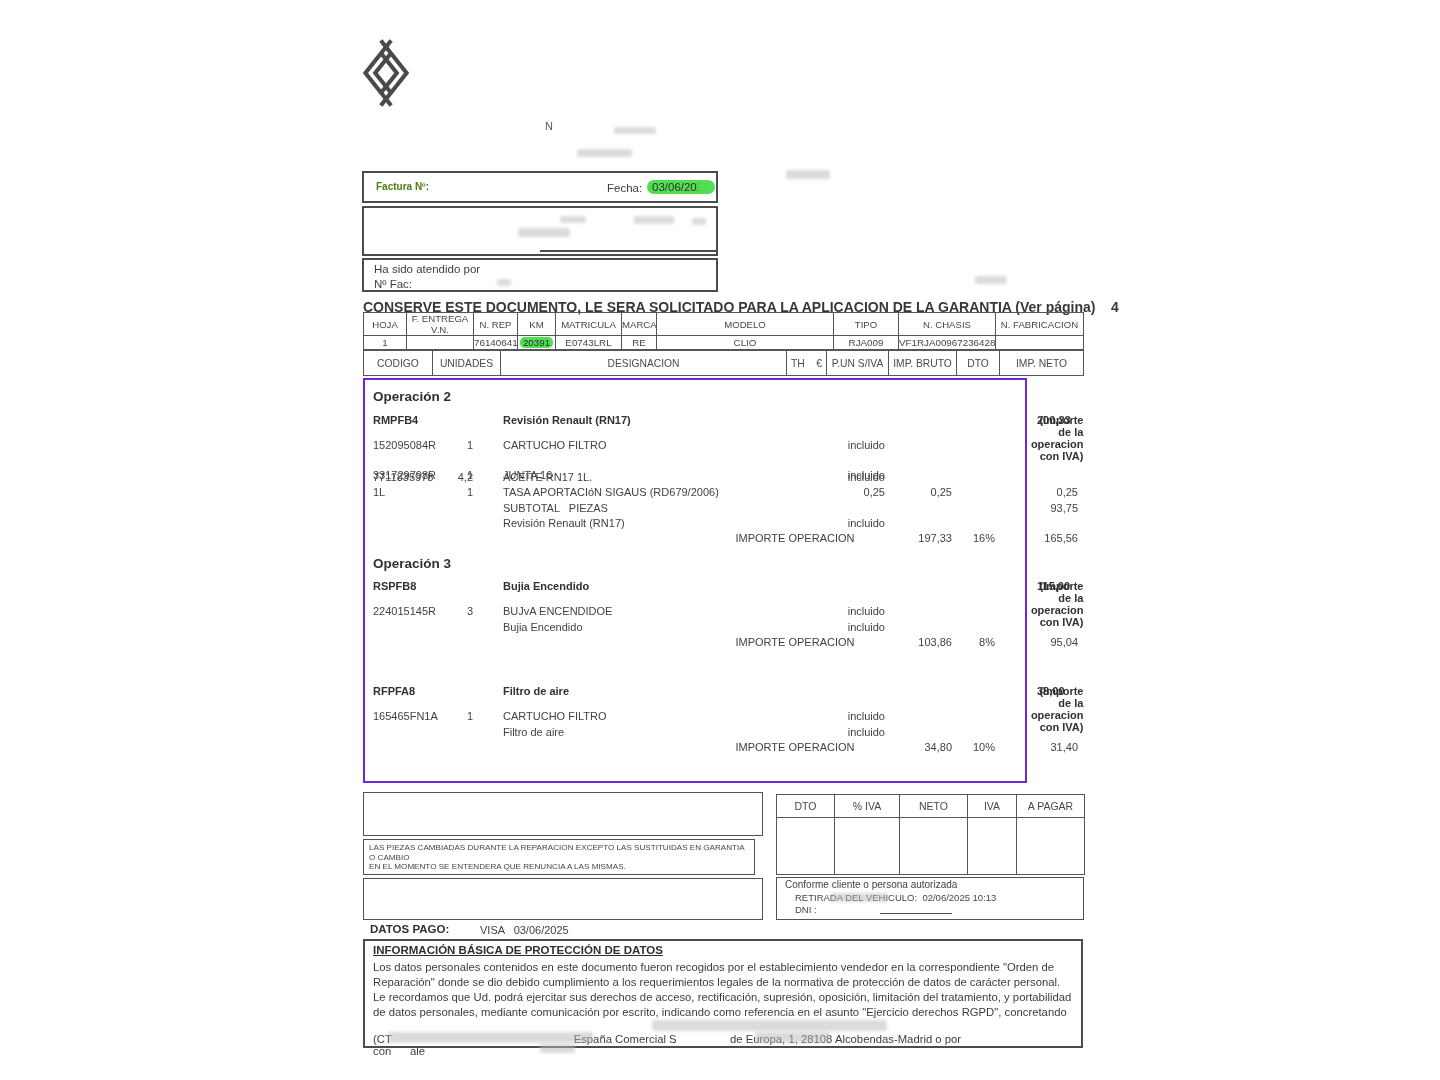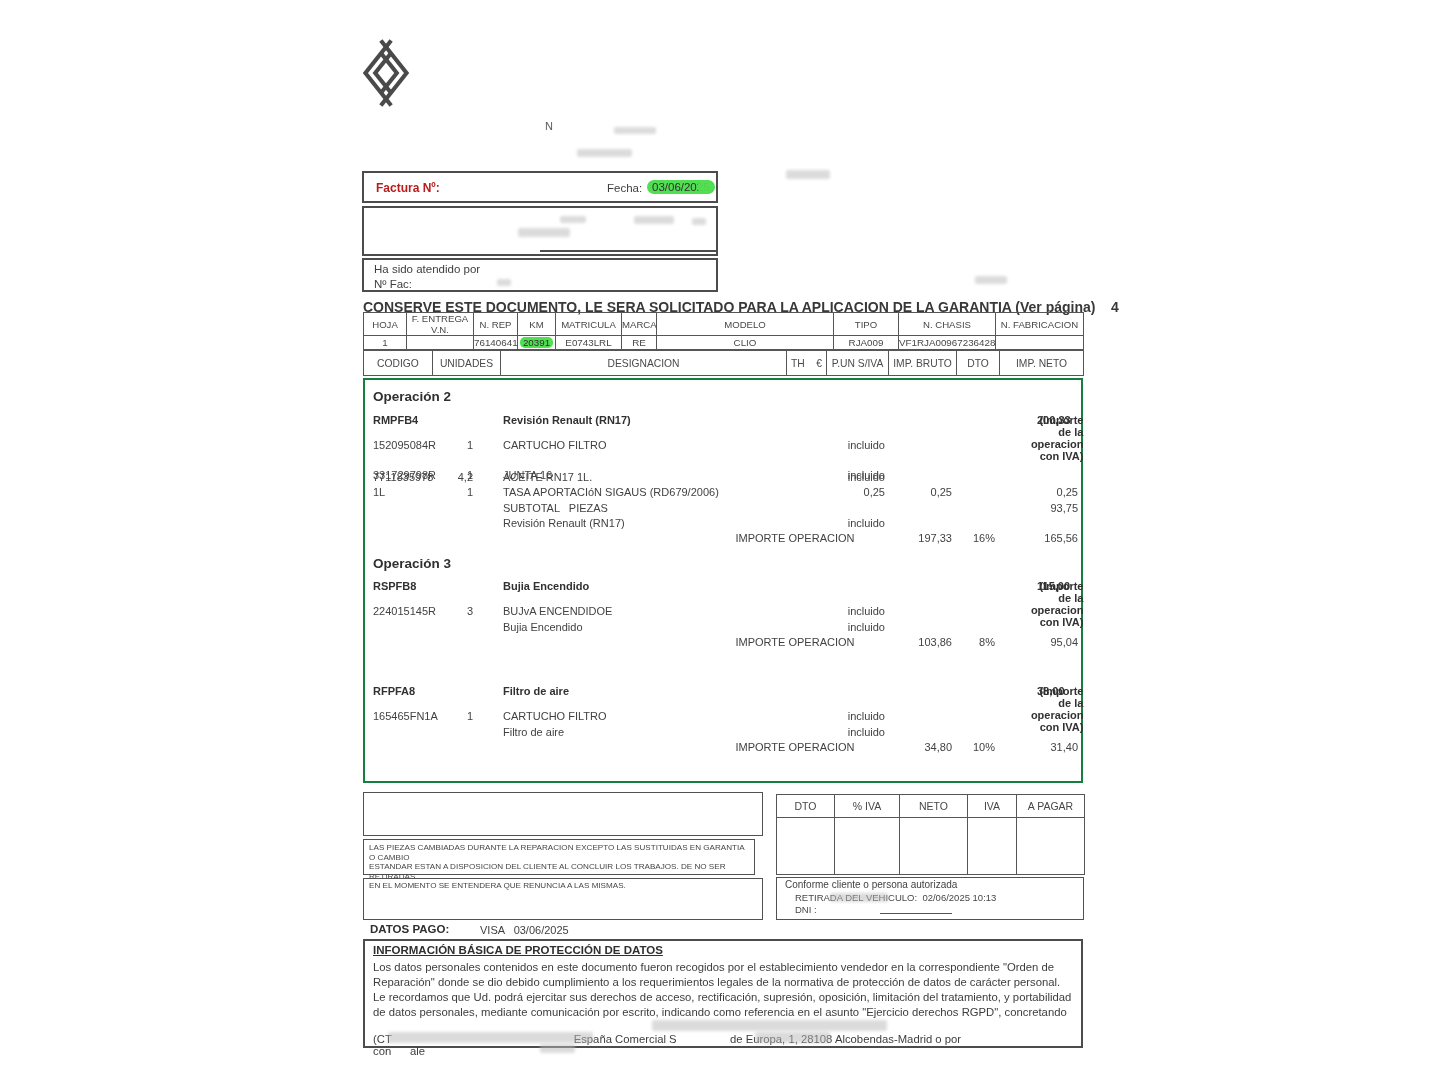--- a/index.html
+++ b/index.html
@@ -10,21 +10,21 @@
 
   
   .box { position:absolute; border:2px solid #4c4c4c; box-sizing:border-box; }
   .thinbox { position:absolute; border:1.5px solid #515151; box-sizing:border-box; }
 
   
   .logo { position:absolute; left:360px; top:38px; width:52px; height:70px; }
   .logo path { fill:none; stroke:#4a4a4a; stroke-width:8; }
 
   
-  .lbl-b { font-weight:bold; font-size:12px; color:#b91c1c; }
+  .lbl-b { font-weight:bold; font-size:10px; color:#4d7c0f; }
   .lbl   { font-size:11.5px; color:#404040; }
 
   .hl { background:#52de52; padding:1px 5px; border-radius:7px; color:#2e2e2e; }
   .hl-tail { position:absolute; left:697px; top:180px; width:16px; height:14px;
              background:#52de52; border-radius:50%; opacity:.95; }
 
   
   .conserve { position:absolute; left:363px; top:299px; width:720px; text-align:center;
               font-size:14px; font-weight:bold; color:#383838; }
 
@@ -34,22 +34,22 @@
       border:1.4px solid #565656; font-weight:normal; text-align:center;
       overflow:hidden; padding:0; }
   .vt { position:absolute; left:363px; top:312px; width:720px; font-size:9.6px; color:#474747; }
   .vt th { height:13px; } .vt td { height:13px; font-size:9.8px; }
   .ct { position:absolute; left:363px; top:350px; width:720px; font-size:10.3px; color:#4a4a4a; }
   .ct th { height:24px; }
   .tt { position:absolute; left:776px; top:794px; width:308px; font-size:10.5px; color:#474747; }
   .tt th { height:22px; } .tt td { height:56px; }
 
   
-  .ops { position:absolute; left:363px; top:378px; width:720px; height:405px;
-         border:2px solid #15803d; box-sizing:border-box; }
+  .ops { position:absolute; left:363px; top:378px; width:664px; height:405px;
+         border:2px solid #6d28d9; box-sizing:border-box; }
   .oprow { position:absolute; left:0; width:716px; height:15px; font-size:11px; color:#424242; }
   .oprow span { position:absolute; top:0; }
   .op-title { font-size:13.5px; font-weight:bold; color:#303030; }
   .c-code { left:8px; }
   .c-qty  { left:66px; width:42px; text-align:right; }
   .c-desc { left:138px; }
   .c-1 { left:400px; width:120px; text-align:right; }
   .c-2 { left:507px; width:80px;  text-align:right; }
   .c-3 { left:590px; width:40px;  text-align:right; }
   .c-4 { left:633px; width:80px;  text-align:right; }
@@ -283,21 +283,20 @@
       <span class="c-implbl">IMPORTE OPERACION</span>
       <span class="c-2">34,80</span>
       <span class="c-3">10%</span>
       <span class="c-4">31,40</span>
     </div>
   </div>
 
   <div class="thinbox" style="left:363px;top:792px;width:400px;height:44px;"></div>
   <div class="notice">
     <div>LAS PIEZAS CAMBIADAS DURANTE LA REPARACION EXCEPTO LAS SUSTITUIDAS EN GARANTIA O CAMBIO</div>
-    <div>ESTANDAR  ESTAN  A  DISPOSICION  DEL CLIENTE AL CONCLUIR LOS TRABAJOS. DE NO SER  RETIRADAS</div>
     <div>EN EL MOMENTO SE ENTENDERA QUE RENUNCIA A LAS MISMAS.</div>
   </div>
   <div class="thinbox" style="left:363px;top:878px;width:400px;height:42px;"></div>
 
   <div class="pago-label">DATOS PAGO:</div>
   <div class="pago-value pre">VISA   03/06/2025</div>
 
   <table class="tt">
     <colgroup>
       <col style="width:58px">

